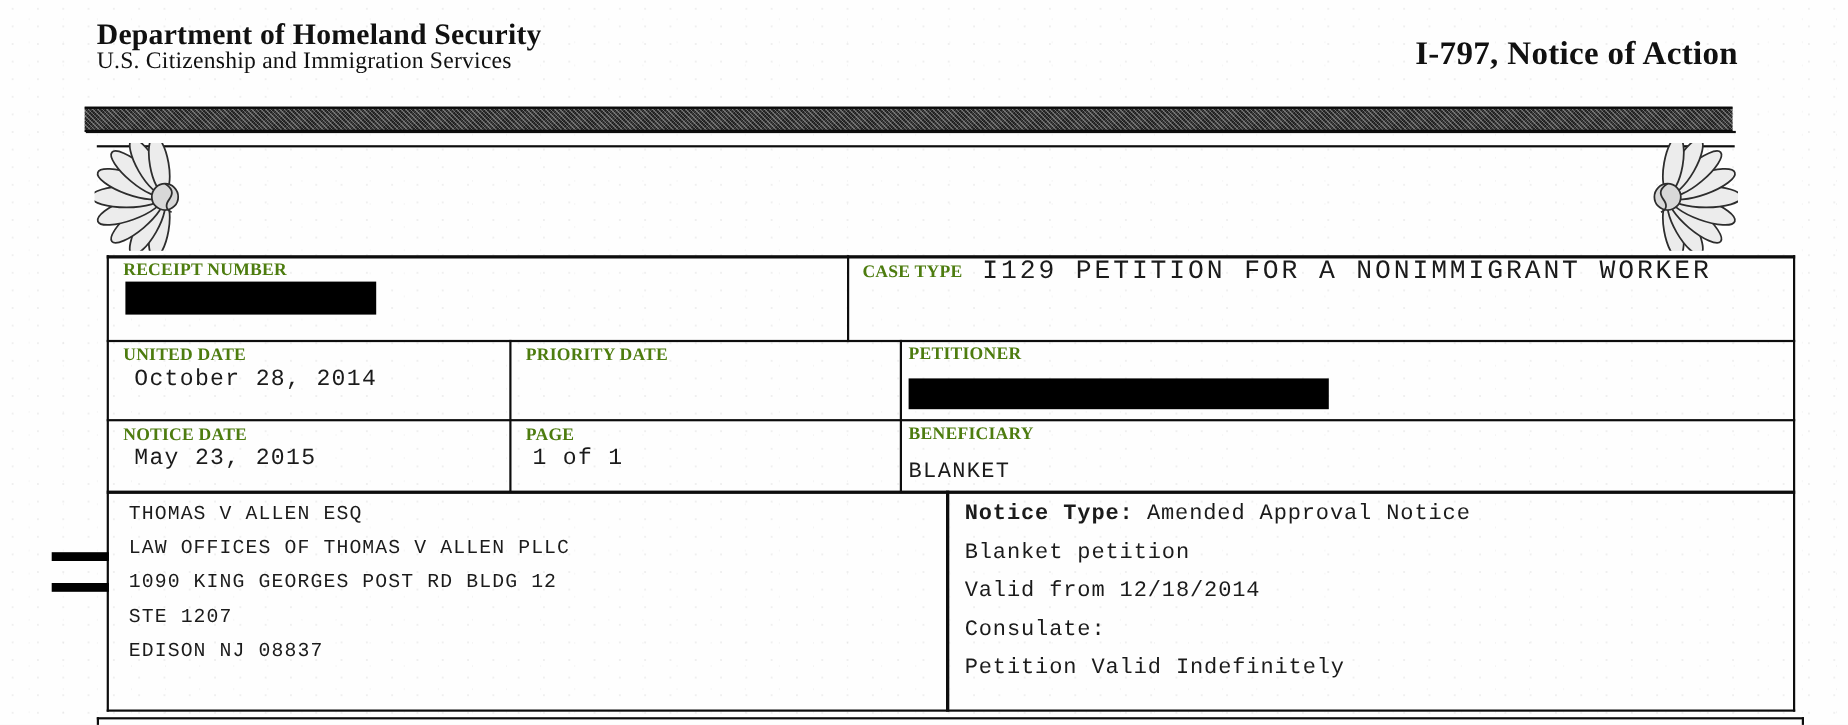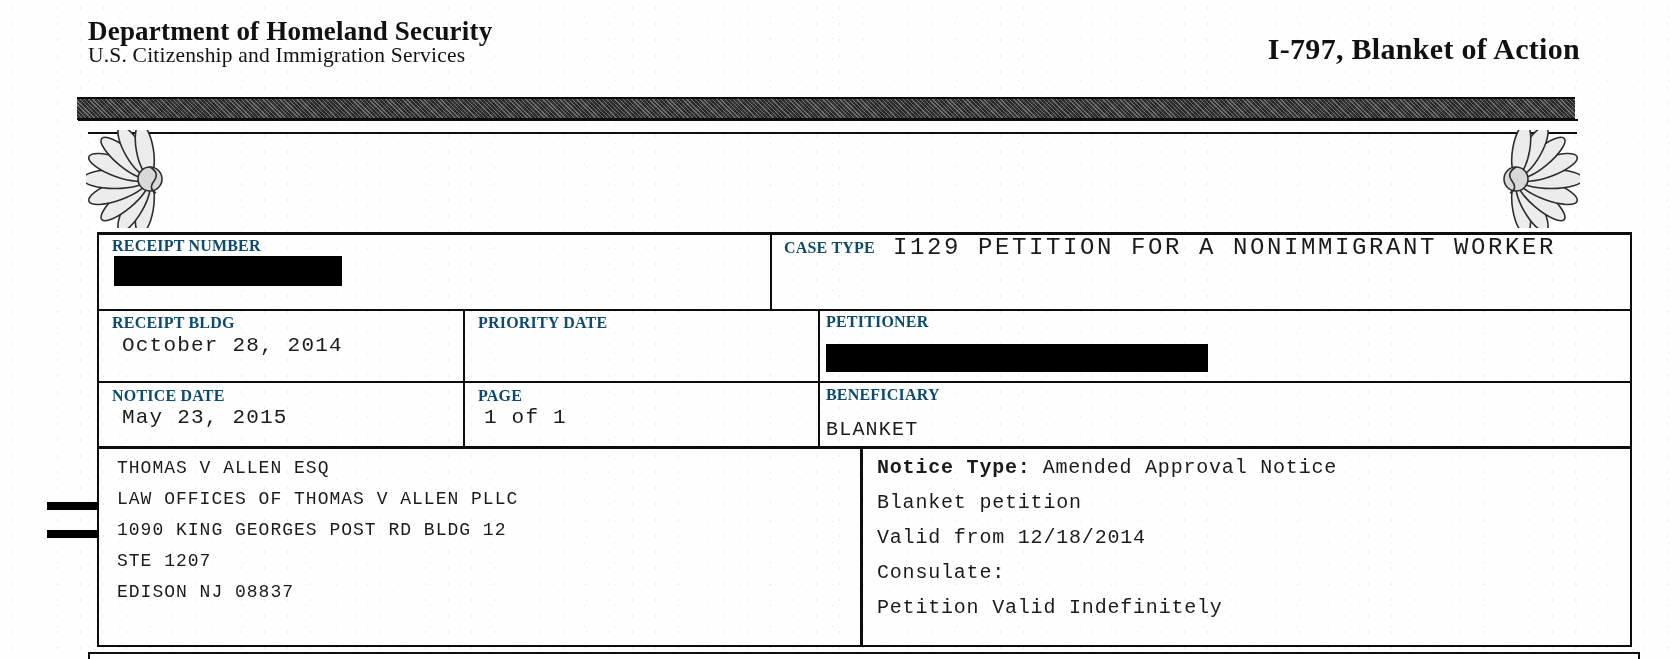--- a/index.html
+++ b/index.html
@@ -19,21 +19,21 @@
       radial-gradient(rgba(30,30,30,.28) .6px, transparent .9px),
       radial-gradient(rgba(30,30,30,.16) .5px, transparent .8px);
     background-size:23px 16px, 31px 21px;
     background-position:0 0, 11px 7px;
     opacity:.55;
     pointer-events:none;
   }
   .abs{position:absolute;}
   .label{
     font-family:"Liberation Serif",serif;
-    font-weight:700;font-size:16px;letter-spacing:.2px;color:#0c4a6e;
+    font-weight:700;font-size:16px;letter-spacing:.2px;color:#4d7c0f;
     white-space:nowrap;
   }
   .mono{
     font-family:"Liberation Mono","DejaVu Sans Mono",monospace;
     color:#1b1b1b;white-space:nowrap;
   }
   .hline,.vline{background:#0d0d0d;}
   .redaction{background:#000;}
   .head1{font-weight:700;font-size:27px;letter-spacing:.2px;}
   .head2{font-weight:400;font-size:21.5px;letter-spacing:.2px;}
@@ -67,21 +67,21 @@
   .noticeblock{font-size:20px;line-height:35px;letter-spacing:.8px;}
   .bold{font-weight:700;}
 </style>
 </head>
 <body>
 
 <div class="doc">
 
   <div class="abs head1" style="left:88px;top:16px;">Department of Homeland Security</div>
   <div class="abs head2" style="left:88px;top:43px;">U.S. Citizenship and Immigration Services</div>
-  <div class="abs formtitle" style="right:100px;top:32px;">I-797, Blanket of Action</div>
+  <div class="abs formtitle" style="right:100px;top:32px;">I-797, Notice of Action</div>
 
   <div class="abs rulebar" style="left:77px;top:97px;width:1498px;height:19px;"></div>
   <div class="abs hline" style="left:78px;top:119px;width:1500px;height:2px;"></div>
   <div class="abs hline" style="left:88px;top:132px;width:1489px;height:2px;"></div>
 
   <svg class="abs" style="left:86px;top:130px;" width="88" height="98" viewBox="0 0 88 98">
     <g stroke="#2d2d2d" stroke-width="1.6" fill="#ececec">
       <g transform="rotate(-80 64 49)">
           <ellipse cx="34" cy="49" rx="26" ry="8.5"></ellipse>
         </g>
@@ -157,21 +157,21 @@
   <div class="abs vline" style="left:770px;top:232px;width:2px;height:79px;"></div>
   <div class="abs vline" style="left:463px;top:309px;width:2px;height:139px;"></div>
   <div class="abs vline" style="left:818px;top:309px;width:2px;height:139px;"></div>
   <div class="abs vline" style="left:860px;top:446px;width:3px;height:201px;"></div>
 
   <div class="abs label" style="left:112px;top:237px;">RECEIPT NUMBER</div>
   <div class="abs redaction" style="left:114px;top:256px;width:228px;height:30px;"></div>
   <div class="abs label" style="left:784px;top:239px;">CASE TYPE</div>
   <div class="abs mono" style="left:893px;top:234px;font-size:24px;letter-spacing:2.6px;">I129 PETITION FOR A NONIMMIGRANT WORKER</div>
 
-  <div class="abs label" style="left:112px;top:314px;">RECEIPT BLDG</div>
+  <div class="abs label" style="left:112px;top:314px;">UNITED DATE</div>
   <div class="abs mono" style="left:122px;top:334px;font-size:21px;letter-spacing:1.2px;">October 28, 2014</div>
   <div class="abs label" style="left:478px;top:314px;">PRIORITY DATE</div>
   <div class="abs mono" style="left:488px;top:334px;font-size:21px;"></div>
   <div class="abs label" style="left:826px;top:313px;">PETITIONER</div>
   <div class="abs redaction" style="left:826px;top:344px;width:382px;height:28px;"></div>
 
   <div class="abs label" style="left:112px;top:387px;">NOTICE DATE</div>
   <div class="abs mono" style="left:122px;top:406px;font-size:21px;letter-spacing:1.2px;">May 23, 2015</div>
   <div class="abs label" style="left:478px;top:387px;">PAGE</div>
   <div class="abs mono" style="left:484px;top:406px;font-size:21px;letter-spacing:1.2px;">1 of 1</div>

